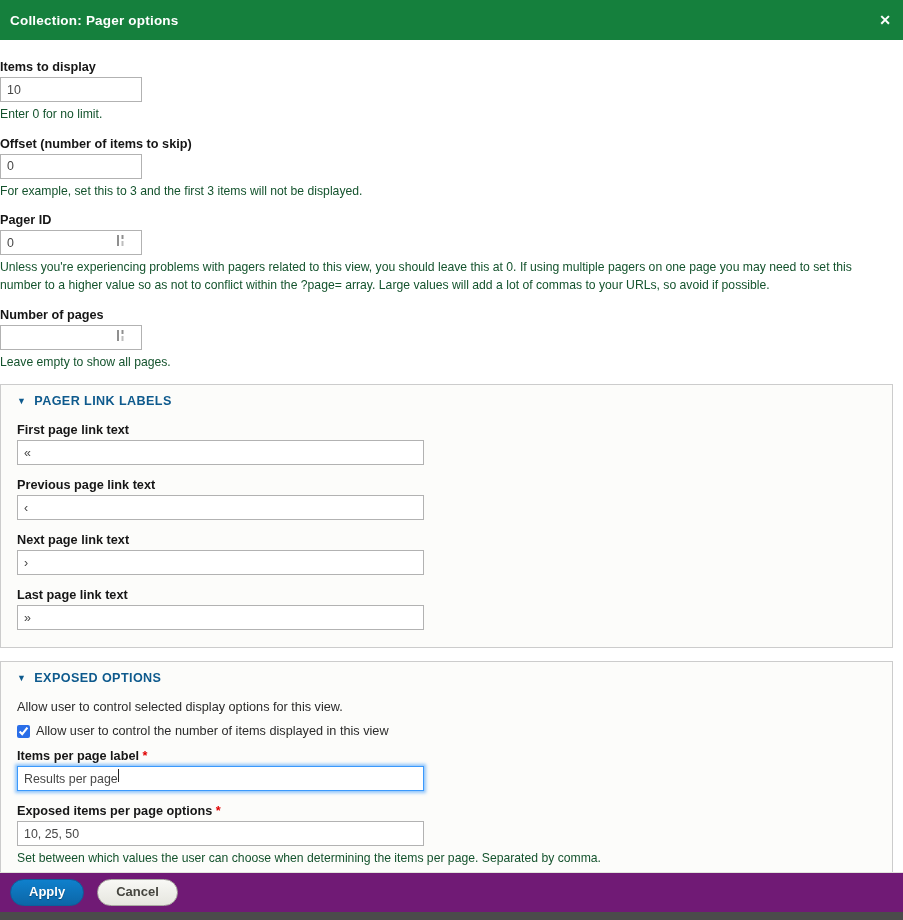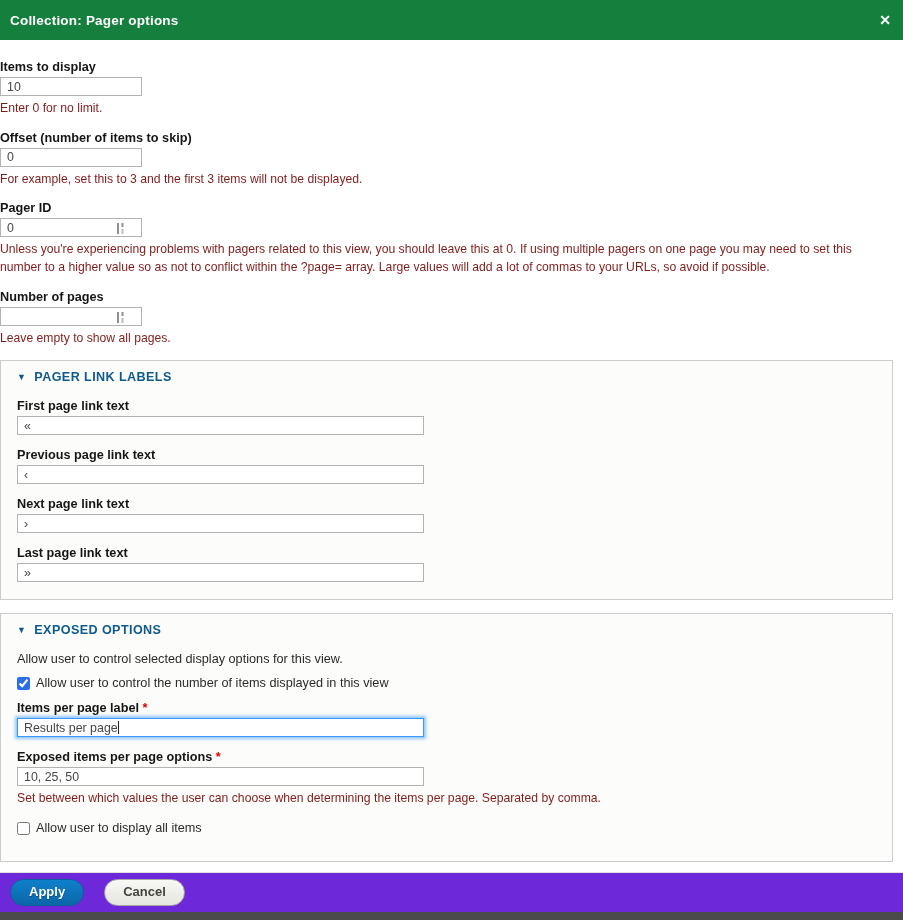--- a/index.html
+++ b/index.html
@@ -51,21 +51,21 @@
   .form-item > label {
     display: block;
     font-weight: bold;
     font-size: 12.7px;
     color: #161616;
     margin-bottom: 3px;
   }
   .required-marker { color: #e00000; font-weight: bold; }
   .input-wrap { position: relative; display: inline-block; vertical-align: top; }
   input.text {
-    height: 19px;
+    height: 25px;
     border: 1px solid #b2b2b2;
     background: #fff;
     padding: 1px 6px;
     font-size: 12.4px;
     color: #474747;
     font-family: "Liberation Sans", sans-serif;
     display: block;
   }
   .w-small { width: 142px; }
   .w-wide  { width: 407px; }
@@ -82,21 +82,21 @@
   }
   .spinner-icon {
     position: absolute;
     right: 17px;
     top: 5px;
     width: 9px;
     height: 11px;
     pointer-events: none;
   }
   .description {
-    color: #7f1d1d;
+    color: #14532d;
     font-size: 12.2px;
     line-height: 1.45;
     margin-top: 4px;
     max-width: 885px;
   }
 
   
   .fieldset {
     border: 1px solid #cccccc;
     background: #fcfcfa;
@@ -133,25 +133,25 @@
     width: 13px;
     height: 13px;
     accent-color: #2a6ee8;
     margin: 0;
   }
   .checkbox-item label { font-weight: normal; cursor: pointer; }
 
   
   .dialog-footer {
     flex: 0 0 40px;
-    background: #6d28d9;
+    background: #701a75;
     border-top: 1px solid #e2e2dd;
     display: flex;
     align-items: center;
-    gap: 20px;
+    gap: 13px;
     padding: 0 10px;
   }
   .btn {
     font-family: "Liberation Sans", sans-serif;
     font-size: 13px;
     font-weight: bold;
     border-radius: 20px;
     padding: 5px 18px;
     cursor: pointer;
     line-height: 1.1;

